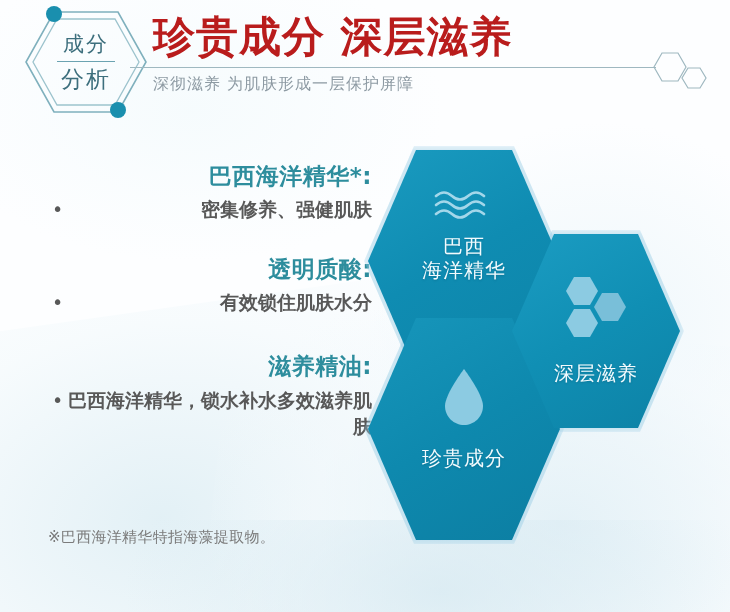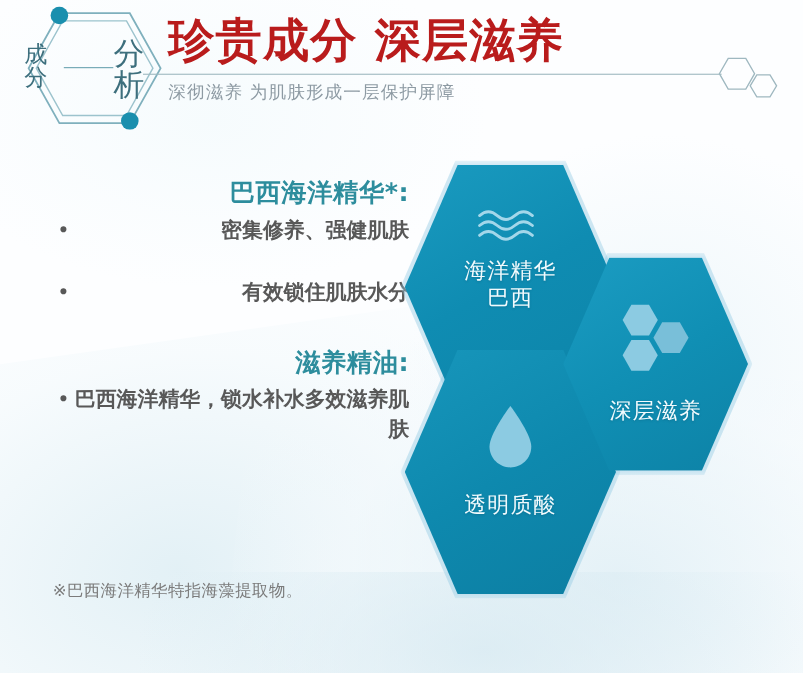--- a/index.html
+++ b/index.html
@@ -37,26 +37,26 @@
     background:radial-gradient(ellipse at 50% 50%, rgba(245,251,253,0.9) 0%, rgba(255,255,255,0) 72%);
   }
 
   
   .header { position:absolute; left:0; top:0; width:730px; height:128px; }
 
   .badge { position:absolute; left:22px; top:6px; width:128px; height:112px; }
   .badge svg { position:absolute; left:0; top:0; }
   .badge-text {
     position:absolute; left:0; top:0; width:128px; height:112px;
-    display:flex; flex-direction:row; align-items:center; justify-content:center;
+    display:flex; flex-direction:column; align-items:center; justify-content:center;
     color:#3d6f7d; line-height:1;
   }
   .badge-top { font-size:21px; letter-spacing:2px; padding-bottom:4px; }
   .badge-rule { width:58px; height:1px; background:#6ba3b1; margin:2px 0 4px 0; }
-  .badge-bot { font-size:28px; letter-spacing:2px; padding-top:2px; }
+  .badge-bot { font-size:23px; letter-spacing:2px; padding-top:2px; }
 
   .title {
     position:absolute; left:153px; top:12px;
     font-size:42px; font-weight:bold; color:#b91c1c;
     letter-spacing:1px; line-height:1.18; white-space:nowrap;
   }
   .divider {
     position:absolute; left:130px; top:67px; width:526px; height:1px;
     background:#9fb8c0;
   }
@@ -165,20 +165,21 @@
 
     <div class="ing-block" style="margin-bottom:30px;">
       <div class="ing-head">巴西海洋精华*:</div>
       <div class="ing-line">
         <span class="ing-bullet">•</span>
         <span class="ing-text">密集修养、强健肌肤</span>
       </div>
     </div>
 
     <div class="ing-block" style="margin-bottom:34px;">
+      <div class="ing-head">透明质酸:</div>
       <div class="ing-line">
         <span class="ing-bullet">•</span>
         <span class="ing-text">有效锁住肌肤水分</span>
       </div>
     </div>
 
     <div class="ing-block">
       <div class="ing-head">滋养精油:</div>
       <div class="ing-line">
         <span class="ing-bullet">•</span>
@@ -196,31 +197,31 @@
     <div class="hex-glow gb"></div>
     <div class="hex-glow gc"></div>
 
     <div class="hex hex-a">
       <svg class="hex-icon" width="62" height="32" viewBox="0 0 62 32">
         <path d="M3 8 Q11 1 19 8 T35 8 T51 8" fill="none" stroke="#a3d7ea" stroke-width="2.6" stroke-linecap="round"></path>
         <path d="M3 17 Q11 10 19 17 T35 17 T51 17" fill="none" stroke="#a3d7ea" stroke-width="2.6" stroke-linecap="round"></path>
         <path d="M3 26 Q11 19 19 26 T35 26 T51 26" fill="none" stroke="#a3d7ea" stroke-width="2.6" stroke-linecap="round"></path>
       </svg>
       <div class="hex-label">
+        <div>巴西</div>
         <div>海洋精华</div>
-        <div>巴西</div>
       </div>
     </div>
 
     <div class="hex hex-b">
       <svg class="hex-icon" width="46" height="62" viewBox="0 0 46 62">
         <path d="M23 3 C23 3 42 28 42 40 C42 51 33 59 23 59 C13 59 4 51 4 40 C4 28 23 3 23 3 Z" fill="#8ccbe2"></path>
       </svg>
       <div class="hex-label">
-        <div>透明质酸</div>
+        <div>珍贵成分</div>
       </div>
     </div>
 
     <div class="hex hex-c">
       <svg class="hex-icon" width="68" height="72" viewBox="0 0 68 72">
         <polygon points="12,4 28,4 36,18 28,32 12,32 4,18" fill="#8ccbe2"></polygon>
         <polygon points="12,36 28,36 36,50 28,64 12,64 4,50" fill="#8ccbe2"></polygon>
         <polygon points="40,20 56,20 64,34 56,48 40,48 32,34" fill="#79bfd9"></polygon>
       </svg>
       <div class="hex-label">

